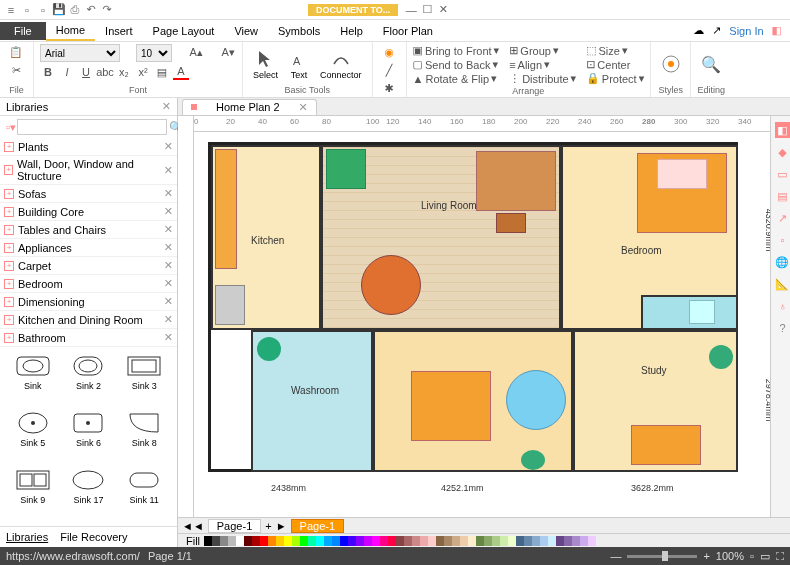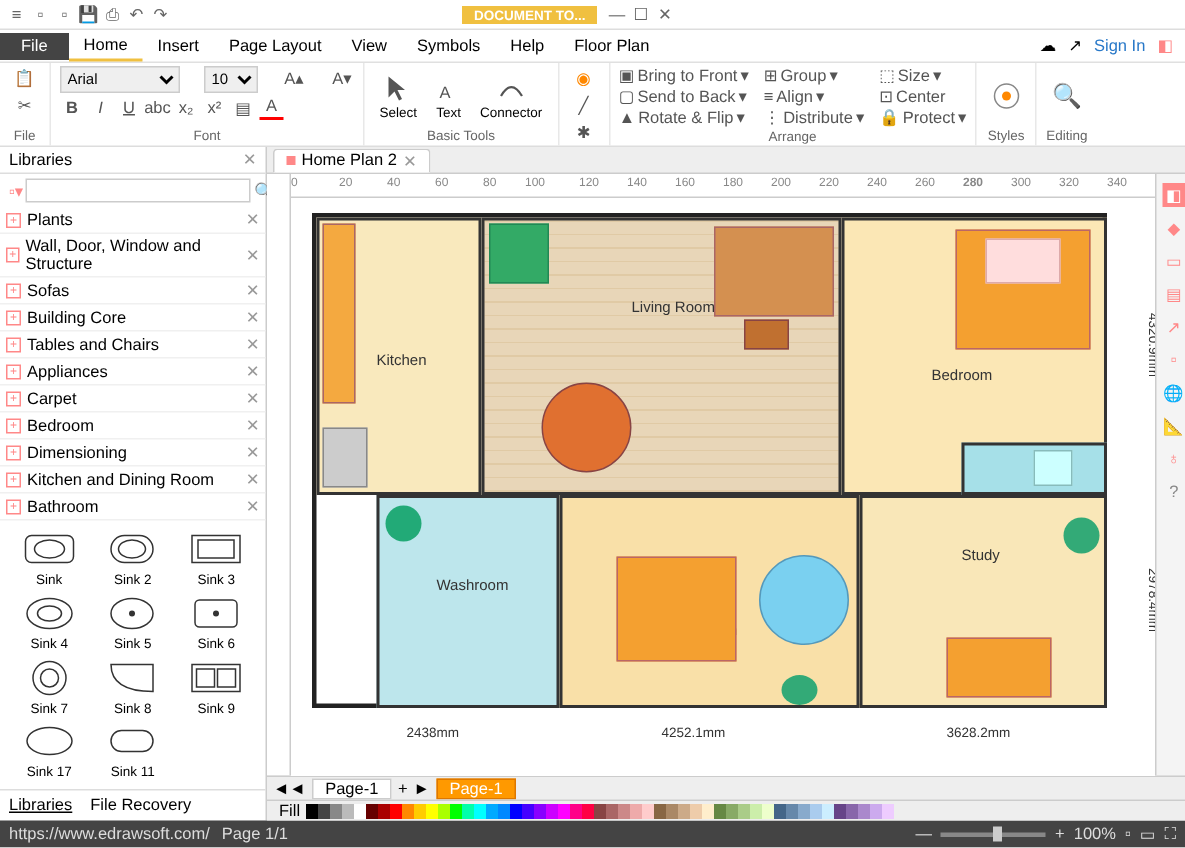--- a/index.html
+++ b/index.html
@@ -48,21 +48,21 @@
 .lib-cat .close { margin-left: auto; color: #999; }
 .shapes { flex: 1; overflow: auto; padding: 6px; display: grid; grid-template-columns: repeat(3, 1fr); gap: 4px 2px; }
 .shape { display: flex; flex-direction: column; align-items: center; gap: 2px; cursor: pointer; }
 .shape svg { width: 36px; height: 26px; }
 .shape-label { font-size: 9px; text-align: center; }
 .libs-footer { border-top: 1px solid #ddd; padding: 4px 6px; display: flex; gap: 12px; font-size: 10px; }
 
 
 .canvas-wrap { flex: 1; display: flex; flex-direction: column; background: #f9f9f9; position: relative; }
 .tabs { height: 18px; display: flex; align-items: center; padding-left: 4px; background: #eee; border-bottom: 1px solid #ccc; }
-.tab { background: #fff; border: 1px solid #ccc; border-bottom: none; padding: 1px 8px; display: flex; align-items: center; gap: 4px; font-size: 10px; border-radius: 3px 3px 0 0; }
+.tab { background: #fff; border: 1px solid #ccc; border-bottom: none; padding: 1px 8px; display: flex; align-items: center; gap: 19px; font-size: 10px; border-radius: 3px 3px 0 0; }
 .tab .dot { width: 6px; height: 6px; background: #f88; }
 .canvas-area { flex: 1; display: flex; overflow: hidden; }
 .ruler-v { width: 16px; background: #fff; border-right: 1px solid #ccc; display: flex; flex-direction: column; }
 .ruler-h { height: 16px; background: #fff; border-bottom: 1px solid #ccc; position: relative; }
 .ruler-h::after, .ruler-v::after { content:''; display:block; }
 .ruler-mark { position: absolute; font-size: 8px; color: #888; top: 1px; }
 .canvas-scroll { flex: 1; background: #fff; overflow: auto; position: relative; padding: 0 18px 18px 0; }
 
 
 .floorplan { position: relative; margin: 10px 14px 40px 14px; width: 530px; height: 330px; border: 3px solid #222; }
@@ -322,45 +322,31 @@
         </div>
         <div class="shape">
           <svg viewBox="0 0 36 26">
             <rect x="2" y="4" width="32" height="18" fill="none" stroke="#333"></rect>
             <rect x="6" y="7" width="24" height="12" fill="none" stroke="#333"></rect>
           </svg>
           <span class="shape-label">Sink 3</span>
         </div>
         <div class="shape">
           <svg viewBox="0 0 36 26">
-            <ellipse cx="18" cy="13" rx="15" ry="10" fill="none" stroke="#333"></ellipse>
-            <ellipse cx="18" cy="13" rx="8" ry="5" fill="none" stroke="#333"></ellipse>
-          </svg>
-          <span class="shape-label">Sink 4</span>
-        </div>
-        <div class="shape">
-          <svg viewBox="0 0 36 26">
             <ellipse cx="18" cy="13" rx="14" ry="10" fill="none" stroke="#333"></ellipse>
             <circle cx="18" cy="13" r="2" fill="#333"></circle>
           </svg>
           <span class="shape-label">Sink 5</span>
         </div>
         <div class="shape">
           <svg viewBox="0 0 36 26">
             <rect x="4" y="4" width="28" height="18" rx="3" fill="none" stroke="#333"></rect>
             <circle cx="18" cy="13" r="2" fill="#333"></circle>
           </svg>
           <span class="shape-label">Sink 6</span>
-        </div>
-        <div class="shape">
-          <svg viewBox="0 0 36 26">
-            <circle cx="18" cy="13" r="11" fill="none" stroke="#333"></circle>
-            <circle cx="18" cy="13" r="6" fill="none" stroke="#333"></circle>
-          </svg>
-          <span class="shape-label">Sink 7</span>
         </div>
         <div class="shape">
           <svg viewBox="0 0 36 26">
             <path d="M4 4 L32 4 L32 22 Q4 22 4 4 Z" fill="none" stroke="#333"></path>
           </svg>
           <span class="shape-label">Sink 8</span>
         </div>
         <div class="shape">
           <svg viewBox="0 0 36 26">
             <rect x="2" y="4" width="32" height="18" fill="none" stroke="#333"></rect>
@@ -398,21 +384,21 @@
     </div>
     <div class="canvas-area">
       <div class="ruler-v"></div>
       <div style="flex:1;display:flex;flex-direction:column">
         <div class="ruler-h" id="ruler-h">
             <span class="ruler-mark" style="left: 0px;">0</span>
             <span class="ruler-mark" style="left: 32px; text-align: right;">20</span>
             <span class="ruler-mark" style="left: 64px;">40</span>
             <span class="ruler-mark" style="left: 96px;">60</span>
             <span class="ruler-mark" style="left: 128px;">80</span>
-            <span class="ruler-mark" style="left: 156px;">100</span>
+            <span class="ruler-mark" style="left: 172px;">100</span>
             <span class="ruler-mark" style="left: 192px;">120</span>
             <span class="ruler-mark" style="left: 224px;">140</span>
             <span class="ruler-mark" style="left: 256px;">160</span>
             <span class="ruler-mark" style="left: 288px;">180</span>
             <span class="ruler-mark" style="left: 320px;">200</span>
             <span class="ruler-mark" style="left: 352px;">220</span>
             <span class="ruler-mark" style="left: 384px;">240</span>
             <span class="ruler-mark" style="left: 416px;">260</span>
             <span class="ruler-mark" style="left: 448px; font-weight: bold;">280</span>
             <span class="ruler-mark" style="left: 480px;">300</span>

